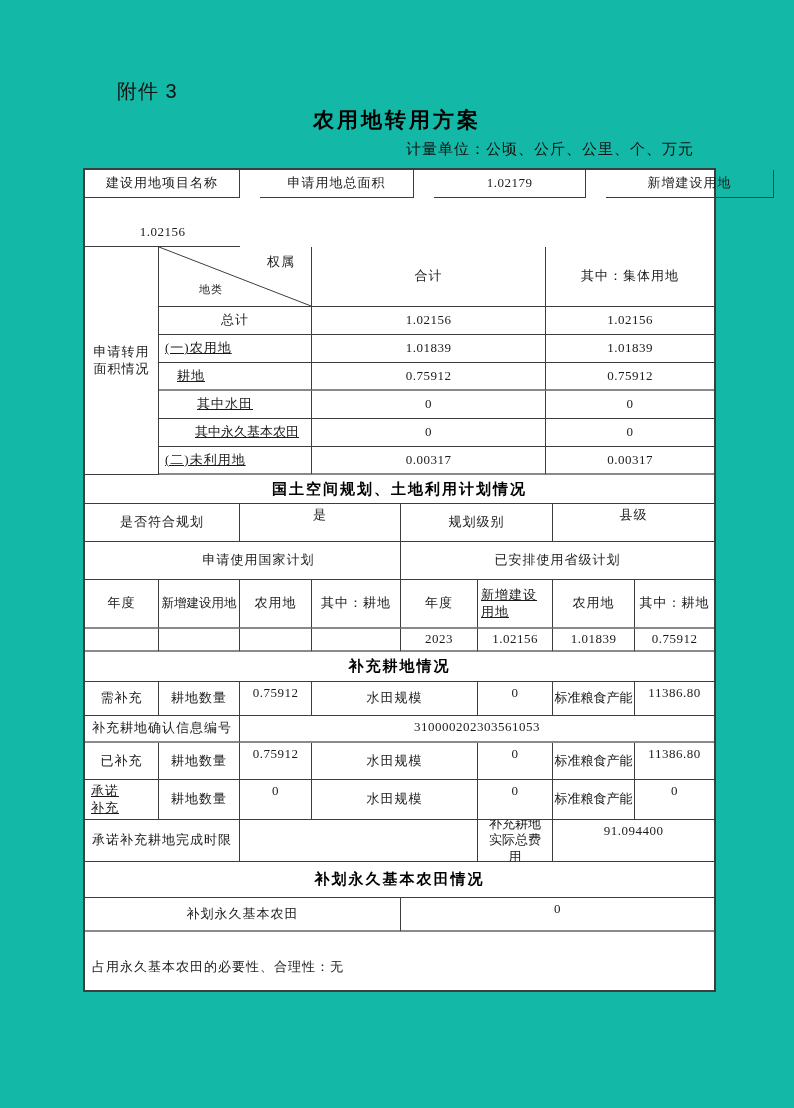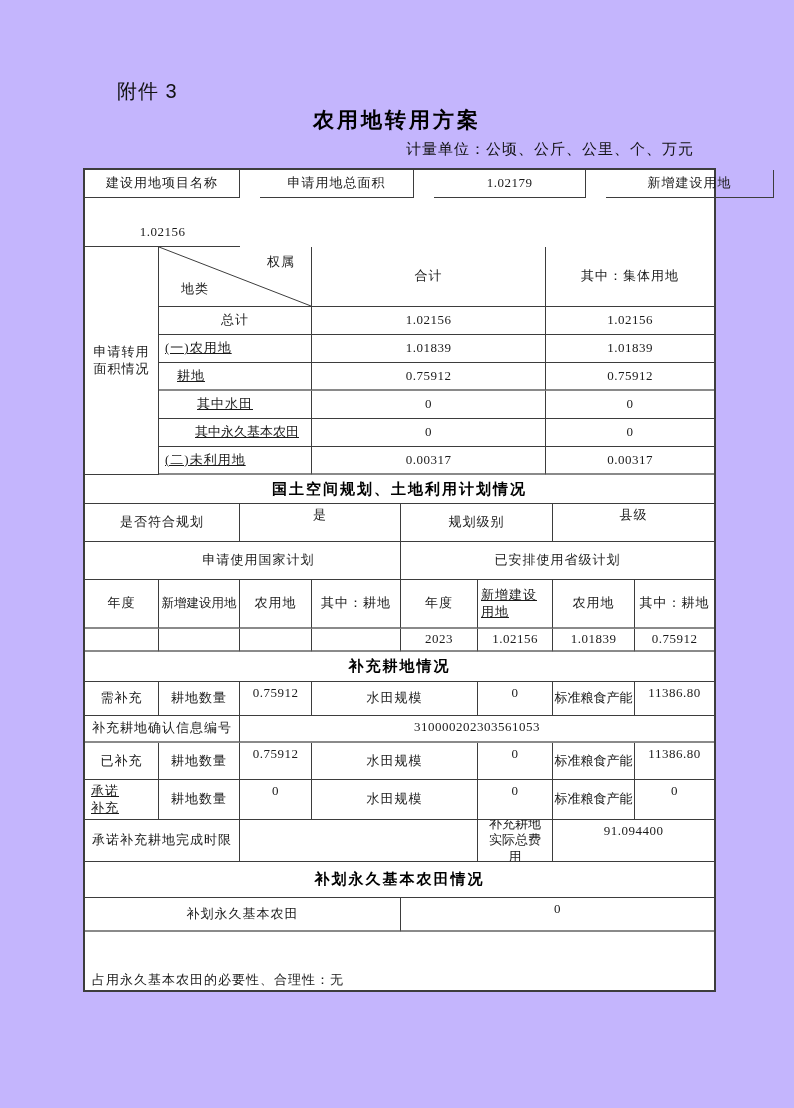--- a/index.html
+++ b/index.html
@@ -1,16 +1,16 @@
 <!DOCTYPE html>
 <html><head>
 <meta charset="utf-8">
 <style>
   html,body{margin:0;padding:0;background:#fff;}
-  .page{position:relative;width:794px;height:1108px;background:#c4b5fd;overflow:hidden;
+  .page{position:relative;width:794px;height:1108px;background:#14b8a6;overflow:hidden;
         font-family:"Liberation Serif",serif;color:#1a1a1a;}
   .attach{position:absolute;left:117px;top:78px;font-family:"Liberation Sans",sans-serif;
           font-size:20px;letter-spacing:1px;color:#111;}
   .title{position:absolute;left:0;top:106px;width:794px;text-align:center;
          font-weight:bold;font-size:21px;letter-spacing:3px;color:#000;}
   .unit{position:absolute;right:100px;top:140px;font-family:"Liberation Sans",sans-serif;
         font-size:15px;letter-spacing:1px;color:#111;}
   .tbl{position:absolute;left:83px;top:168px;width:629px;border:2px solid #3d3d3d;background:#fff;}
   .g{display:grid;}
   .c{box-sizing:border-box;border-right:1px solid #3d3d3d;border-bottom:1px solid #3d3d3d;
@@ -24,33 +24,33 @@
   .lft{justify-content:flex-start!important;text-align:left!important;text-decoration:underline;}
   .pl6{padding-left:6px!important;}
   .pl18{padding-left:18px!important;}
   .pl38{padding-left:38px!important;}
   .sect{font-family:"Liberation Sans",sans-serif;font-weight:bold;font-size:15px;
         letter-spacing:2px;color:#000;}
   .num{letter-spacing:0.5px;}
   .ls0{letter-spacing:0!important;padding:1px 0!important;}
   .tight{letter-spacing:0!important;font-size:12.5px!important;white-space:nowrap!important;}
   .notecell{align-items:flex-start!important;justify-content:flex-start!important;
-            text-align:left!important;padding:18px 7px!important;line-height:1.55!important;}
+            text-align:left!important;padding:5px 7px!important;line-height:1.55!important;}
   
   .s1{grid-template-columns:155px 154px 152px 168px;grid-template-rows:28px 29px;gap:20px;}
   .s2{grid-template-columns:74px 153px 234px 168px;grid-template-rows:60px repeat(6,28px);}
   .s3{grid-template-columns:74px 81px 72px 89px 77px 75px 82px 79px;
       grid-template-rows:29px 38px 38px 49px 23px;}
   .s4{grid-template-columns:74px 81px 72px 166px 75px 82px 79px;
       grid-template-rows:30px 34px 27px 37px 40px 41px;}
   .s5{grid-template-columns:316px 313px;grid-template-rows:37px 34px 58px;}
   .diagcell{position:relative;}
   .diagcell svg{position:absolute;left:0;top:0;}
   .diag-top{position:absolute;top:7px;right:16px;font-size:13px;letter-spacing:1px;}
-  .diag-bottom{position:absolute;bottom:9px;left:22px;font-size:13px;letter-spacing:1px;}
+  .diag-bottom{position:absolute;bottom:9px;left:40px;font-size:11px;letter-spacing:1px;}
 </style>
 </head>
 <body>
 
 <div class="page">
   <div class="attach">附件 3</div>
   <div class="title">农用地转用方案</div>
   <div class="unit">计量单位：公顷、公斤、公里、个、万元</div>
 
   <div class="tbl">

